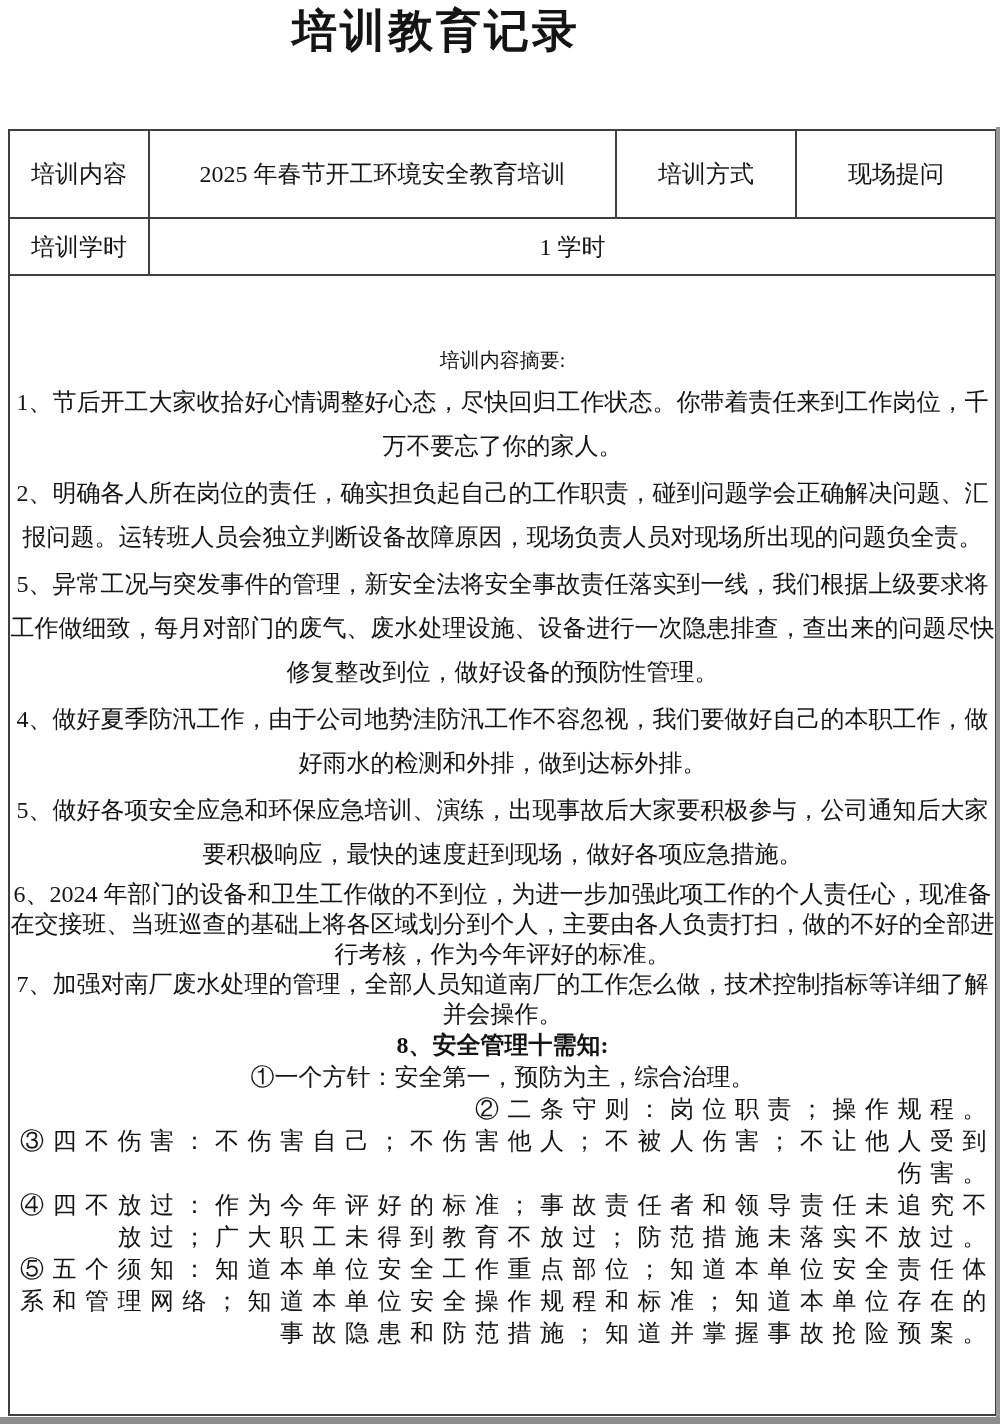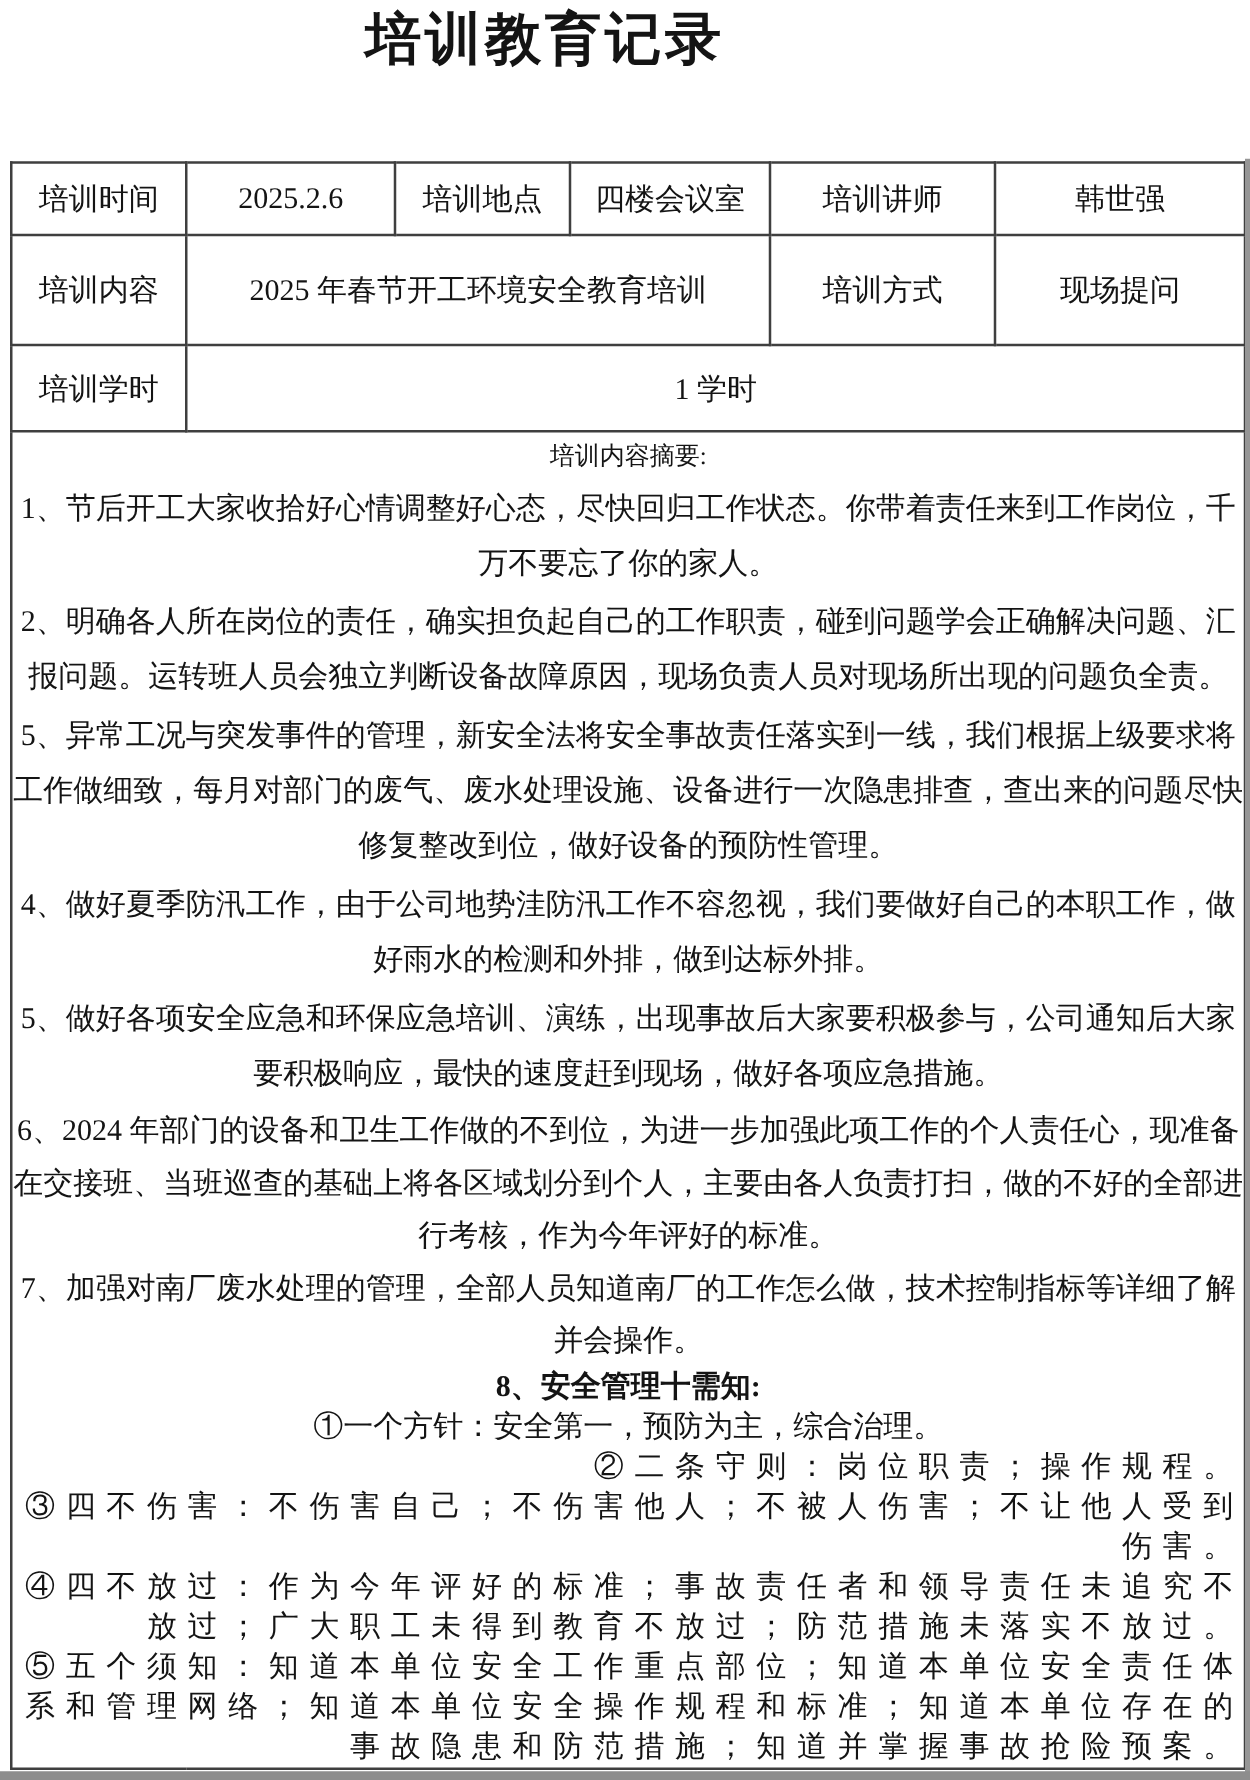--- a/index.html
+++ b/index.html
@@ -33,39 +33,39 @@
   table.record td {
     border: 2px solid #3f3f3f;
     font-size: 24px;
     text-align: center;
     vertical-align: middle;
     padding: 0;
     overflow: hidden;
   }
   tr.row-1 { height: 58px; }
   tr.row-2 { height: 88px; }
-  tr.row-3 { height: 69px; }
+  tr.row-3 { height: 57px; }
   tr.row-4 { height: 61px; }
   td.left-cell {
     text-align: left;
     padding-left: 10px;
   }
   td.summary-cell {
     vertical-align: top;
     text-align: left;
     padding: 5px 10px 0 10px;
   }
   .sum-label {
     font-size: 20px;
     line-height: 36px;
     margin: 0 0 2px 0;
   }
   p.para { margin: 0; font-size: 24px; }
   p.loose { line-height: 44px; margin-bottom: 3px; }
-  p.med   { line-height: 42px; }
+  p.med   { line-height: 30px; }
   p.tight { line-height: 32px; }
   p.bold  { font-weight: bold; }
   p.spaced { letter-spacing: 8.5px; text-align: right; }
   .shadow-bottom {
     position: absolute;
     left: 0; bottom: 0;
     width: 1000px; height: 7px;
     background: #8d8d8d;
   }
   .shadow-right {
@@ -83,28 +83,20 @@
 <table class="record">
   <colgroup>
     <col style="width:140px">
     <col style="width:167px">
     <col style="width:140px">
     <col style="width:160px">
     <col style="width:180px">
     <col style="width:200px">
   </colgroup>
   <tbody>
-      <tr class="row-1">
-    <td>培训时间</td>
-    <td>2025.2.6</td>
-    <td>培训地点</td>
-    <td>四楼会议室</td>
-    <td>培训讲师</td>
-    <td>韩世强</td>
-  </tr>
   <tr class="row-2">
     <td>培训内容</td>
     <td colspan="3">2025 年春节开工环境安全教育培训</td>
     <td>培训方式</td>
     <td>现场提问</td>
   </tr>
   <tr class="row-3">
     <td>培训学时</td>
     <td colspan="5">1 学时</td>
   </tr>

